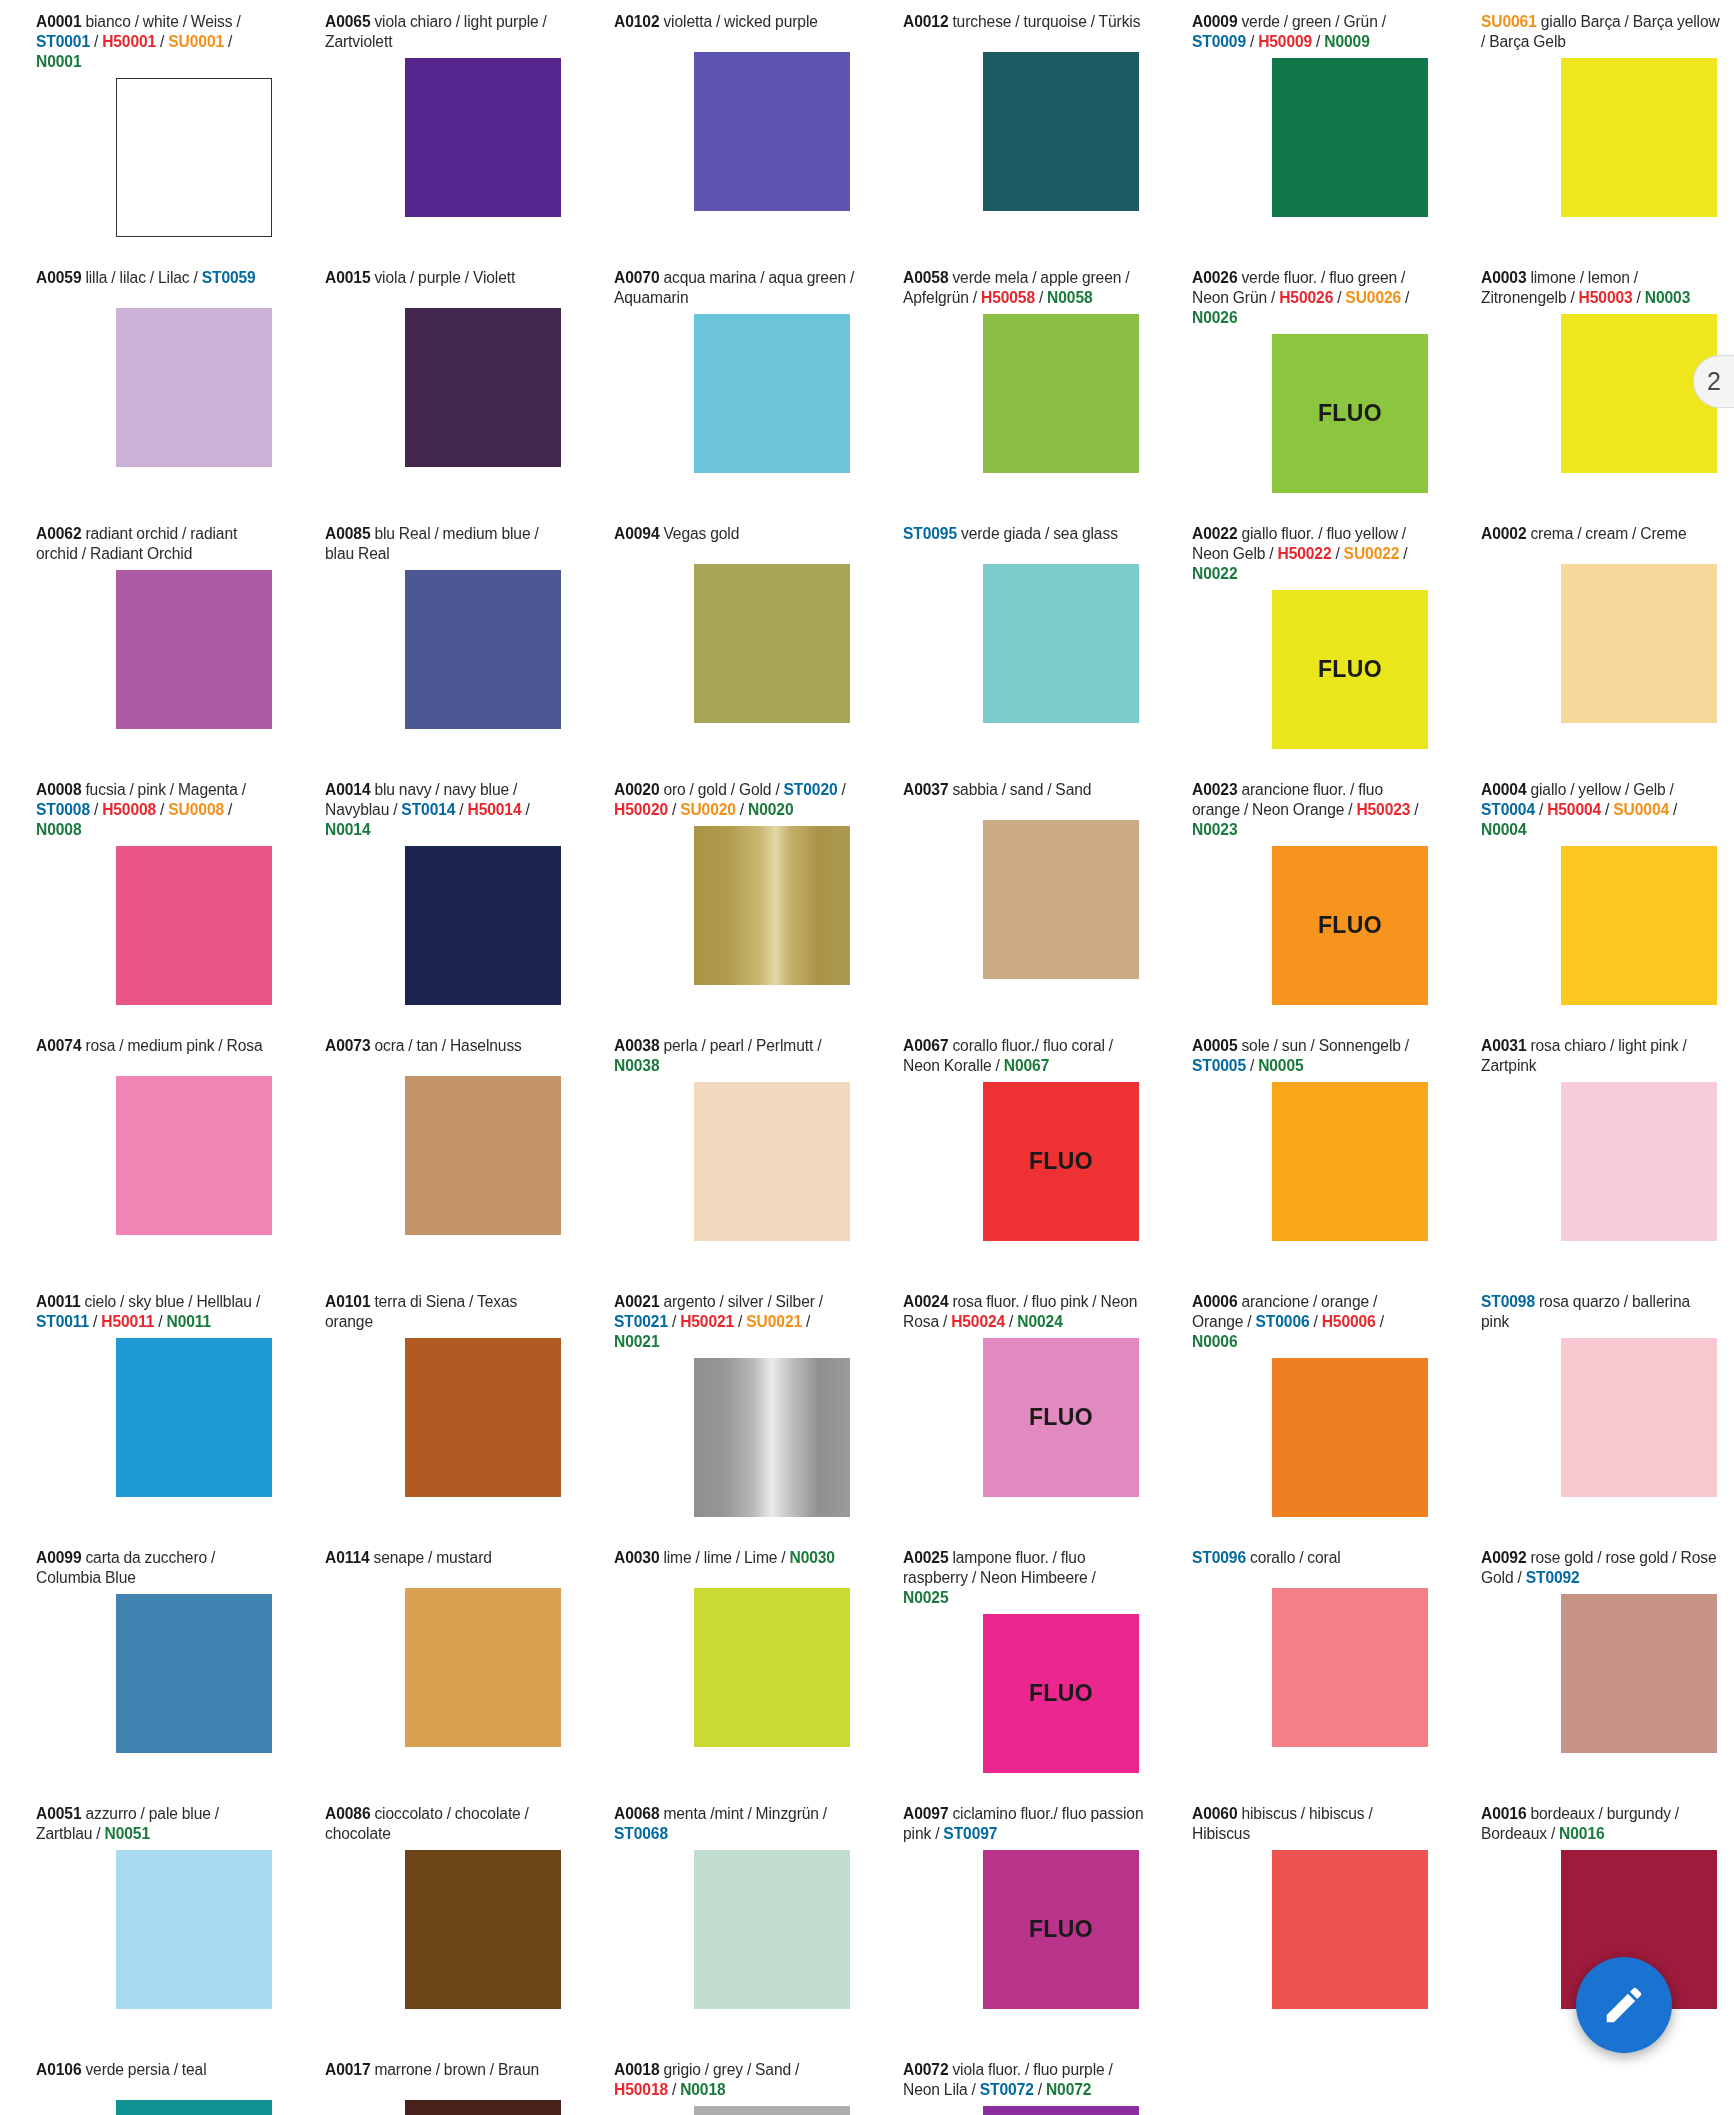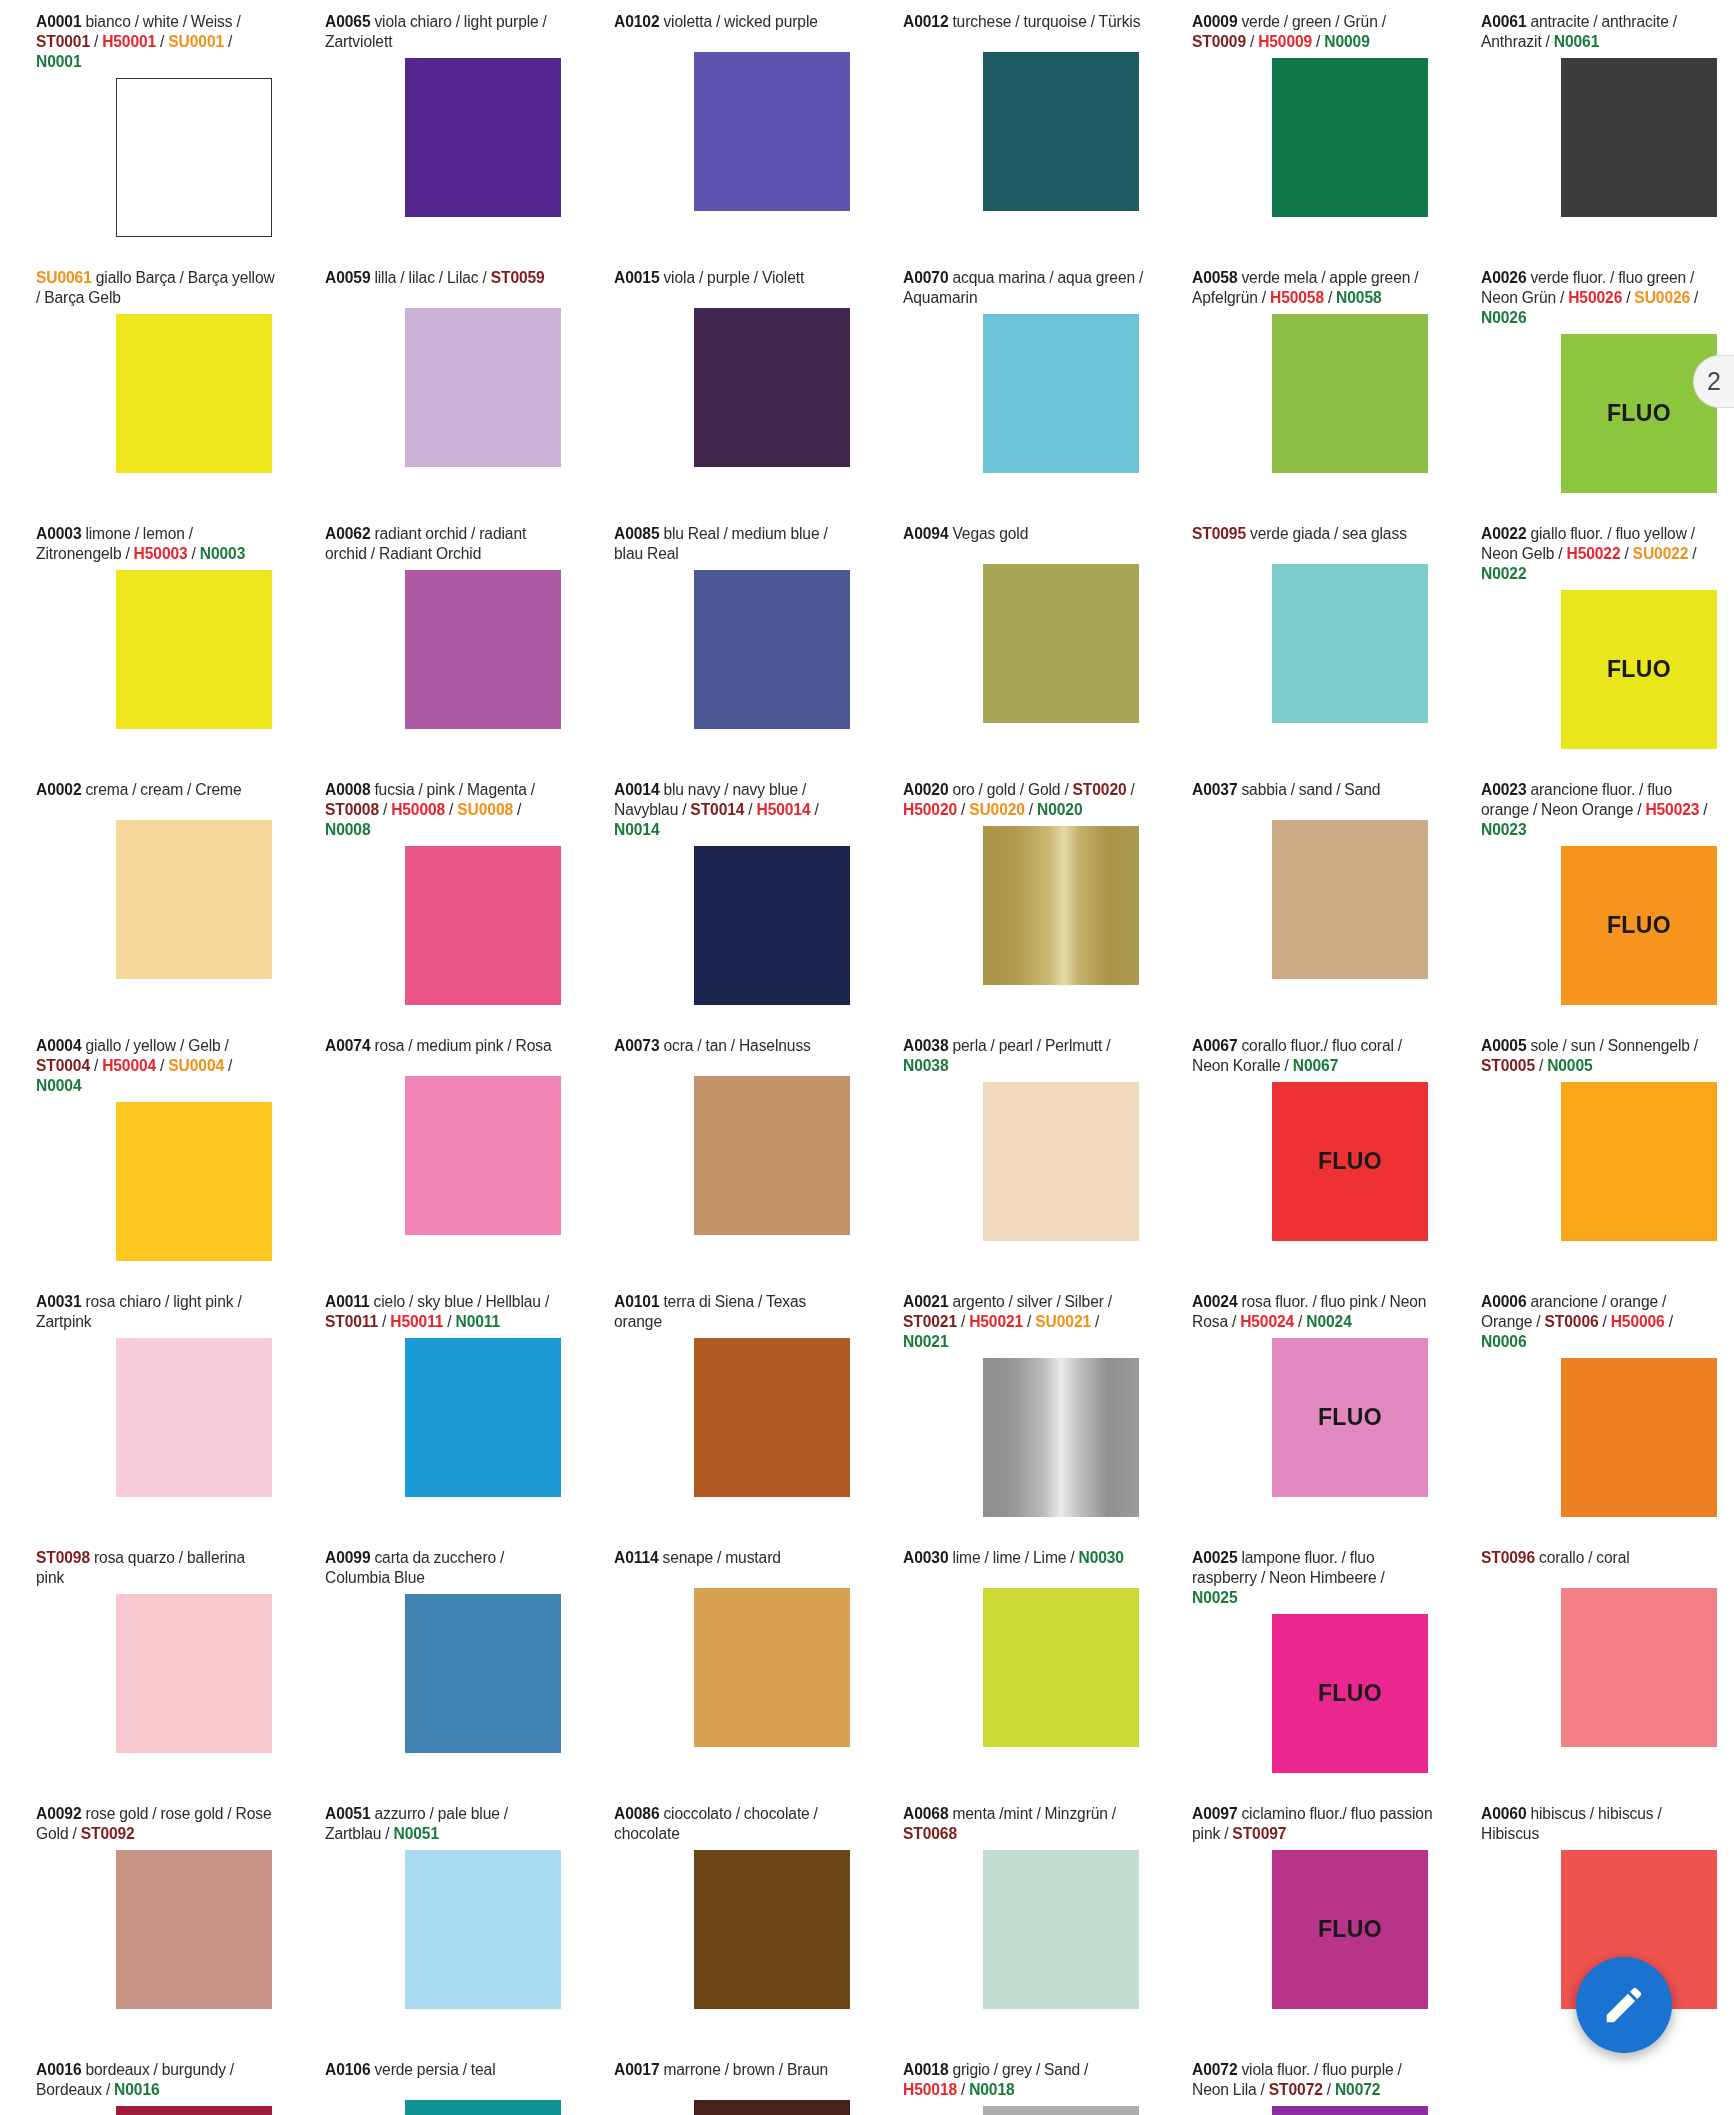--- a/index.html
+++ b/index.html
@@ -43,21 +43,21 @@
     letter-spacing: -0.1px;
     padding: 5.3px 0 6.2px 0;
     min-height: 45px;
     word-spacing: -0.3px;
   }
 
   .code-main {
     font-weight: bold;
     color: #1a1a1a;
   }
-  .c-st   { color: #7f1d1d; font-weight: bold; }
+  .c-st   { color: #0369a1; font-weight: bold; }
   .c-h50  { color: #e8262d; font-weight: bold; text-align: right; }
   .c-su   { color: #f39019; font-weight: bold; text-align: center; }
   .c-n    { color: #1a7a3c; font-weight: bold; }
   .sep    { color: #2b2b2b; }
   .plain  { color: #2b2b2b; }
 
   .swatch {
     width: 156px;
     height: 159px;
     margin-left: 80px;
@@ -133,24 +133,20 @@
       </div>
       <div class="cell">
         <div class="cell-label"><span class="code-main">A0012</span> <span class="plain">turchese / turquoise / Türkis</span></div>
         <div class="swatch" style="background: rgb(29, 91, 99);"></div>
       </div>
       <div class="cell">
         <div class="cell-label"><span class="code-main">A0009</span> <span class="plain">verde / green / Grün</span><span class="sep"> / </span><span class="c-st">ST0009</span><span class="sep"> / </span><span class="c-h50">H50009</span><span class="sep"> / </span><span class="c-n">N0009</span></div>
         <div class="swatch" style="background: rgb(16, 120, 74);"></div>
       </div>
       <div class="cell">
-        <div class="cell-label"><span class="code-main">A0061</span> <span class="plain">antracite / anthracite / Anthrazit</span><span class="sep"> / </span><span class="c-n">N0061</span></div>
-        <div class="swatch" style="background: rgb(58, 60, 62);"></div>
-      </div>
-      <div class="cell">
         <div class="cell-label"><span class="c-su">SU0061</span> <span class="plain">giallo Barça / Barça yellow / Barça Gelb</span></div>
         <div class="swatch" style="background: rgb(239, 230, 30);"></div>
       </div>
       <div class="cell">
         <div class="cell-label"><span class="code-main">A0059</span> <span class="plain">lilla / lilac / Lilac</span><span class="sep"> / </span><span class="c-st">ST0059</span></div>
         <div class="swatch" style="background: rgb(205, 178, 215);"></div>
       </div>
       <div class="cell">
         <div class="cell-label"><span class="code-main">A0015</span> <span class="plain">viola / purple / Violett</span></div>
         <div class="swatch" style="background: rgb(68, 39, 78);"></div>

